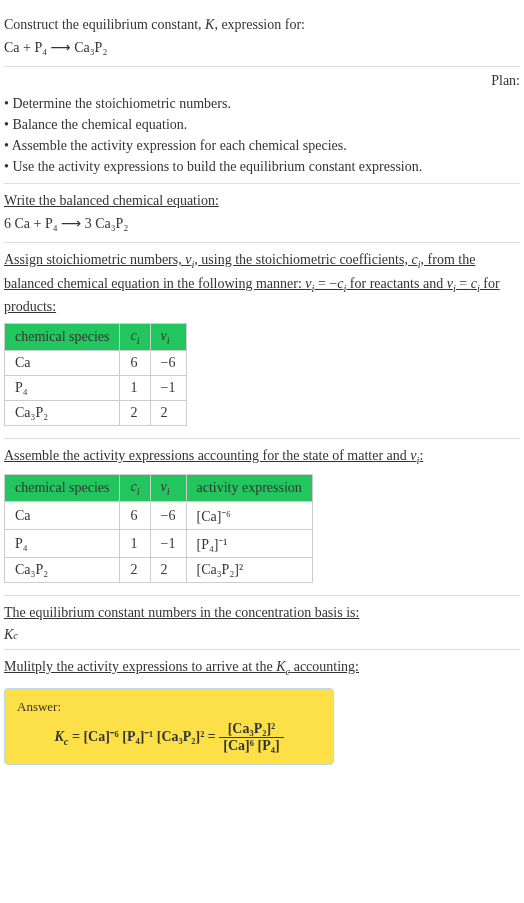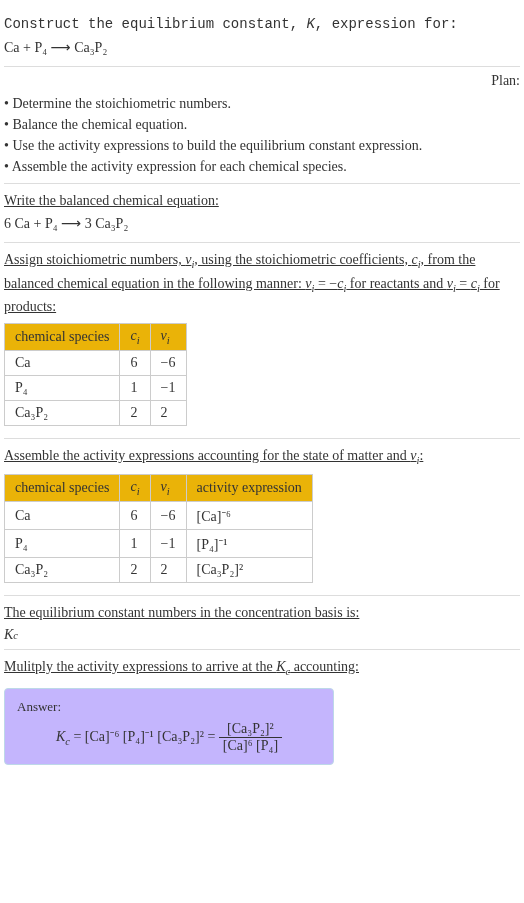--- a/index.html
+++ b/index.html
@@ -1,52 +1,52 @@
 <!DOCTYPE html>
 <html><head>
   <meta charset="utf-8">
   <style>
     * { box-sizing: border-box; margin: 0; padding: 0; }
     body { font-family: Georgia, 'Times New Roman', serif; font-size: 14px; color: #333; background: #fff; width: 524px; padding: 8px 4px; }
     .section { padding: 6px 0; border-bottom: 1px solid #ddd; }
     .section:last-child { border-bottom: none; }
-    .prompt { line-height: 1.5; margin-bottom: 4px; font-family: Liberation Mono, monospace; }
+    .prompt { line-height: 1.5; margin-bottom: 4px; }
     .equation { font-family: Georgia, serif; margin: 4px 0; }
     .plan-title { margin-bottom: 4px; text-align: right; }
     .plan-item { line-height: 1.5; }
     .paragraph { line-height: 1.5; text-decoration: underline; }
     table { border-collapse: collapse; margin: 6px 0; }
     th, td { border: 1px solid #ccc; padding: 4px 10px; text-align: left; font-weight: normal; }
-    th { background: #eab308; }
+    th { background: #22c55e; }
     .kc-row { display: flex; align-items: center; margin-top: 4px; }
-    .answer-box { background: #c4b5fd; border: 1px solid #bdd8e8; border-radius: 4px; padding: 10px 12px; margin-top: 8px; display: inline-block; min-width: 330px; }
+    .answer-box { background: #fde047; border: 1px solid #bdd8e8; border-radius: 4px; padding: 10px 12px; margin-top: 8px; display: inline-block; min-width: 330px; }
     .answer-label { font-size: 13px; margin-bottom: 6px; }
-    .answer-math { text-align: center; }
+    .answer-math { text-align: center; font-weight: bold; }
     .frac { display: inline-block; vertical-align: middle; text-align: center; }
     .frac .num { display: block; border-bottom: 1px solid #333; padding: 0 4px; }
     .frac .den { display: block; padding: 0 4px; }
     .ital { font-style: italic; }
     .subi { font-style: italic; font-size: 0.75em; vertical-align: sub; }
   </style>
 </head>
 <body>
 
 <div class="section">
   <div class="prompt">
     <span>Construct the equilibrium constant, </span><span class="ital">K</span><span>, expression for:</span>
   </div>
   <div class="equation">Ca + P₄ ⟶ Ca₃P₂</div>
 </div>
 
 <div class="section">
   <div class="plan-title">Plan:</div>
   <div class="plan-item">• Determine the stoichiometric numbers.</div>
   <div class="plan-item">• Balance the chemical equation.</div>
+  <div class="plan-item">• Assemble the activity expression for each chemical species.</div>
   <div class="plan-item">• Use the activity expressions to build the equilibrium constant expression.</div>
-  <div class="plan-item">• Assemble the activity expression for each chemical species.</div>
 </div>
 
 <div class="section">
   <div class="paragraph">Write the balanced chemical equation:</div>
   <div class="equation">6 Ca + P₄ ⟶ 3 Ca₃P₂</div>
 </div>
 
 <div class="section">
   <div class="paragraph">
     <span>Assign stoichiometric numbers, </span><span class="ital">ν</span><span class="subi">i</span><span>, using the stoichiometric coefficients, </span><span class="ital">c</span><span class="subi">i</span><span>, from the balanced chemical equation in the following manner: </span><span class="ital">ν</span><span class="subi">i</span><span> = −</span><span class="ital">c</span><span class="subi">i</span><span> for reactants and </span><span class="ital">ν</span><span class="subi">i</span><span> = </span><span class="ital">c</span><span class="subi">i</span><span> for products:</span>

